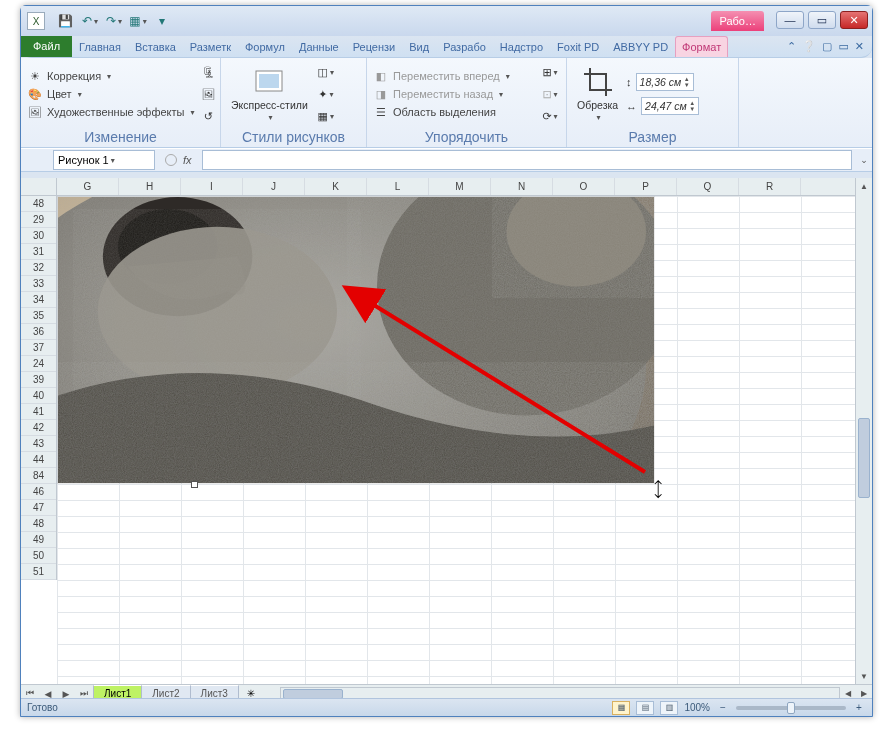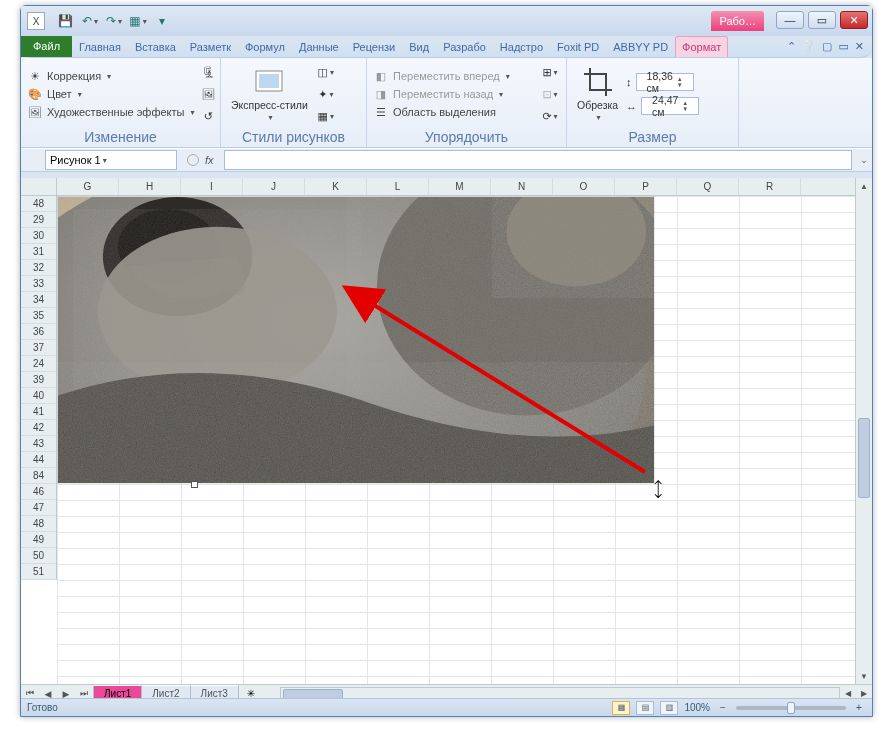--- a/index.html
+++ b/index.html
@@ -29,25 +29,25 @@
   .group-label { text-align:center; font-size:14px; color:#5a7bad; padding:1px 0 2px 0; }
   .big-btn { display:flex; flex-direction:column; align-items:center; gap:2px; padding:2px 4px; }
   .big-btn .ic { width:32px; height:32px; display:flex; align-items:center; justify-content:center; }
   .big-btn .lbl { font-size:10.5px; text-align:center; line-height:1.1; }
   .vstack { display:flex; flex-direction:column; gap:2px; }
   .vstack .row { display:flex; align-items:center; gap:4px; font-size:11px; color:#444; white-space:nowrap; }
   .row .ic { width:16px; height:16px; display:flex; align-items:center; justify-content:center; }
   .dd { font-size:8px; color:#555; margin-left:2px; }
   .mini-ic { width:20px; height:20px; display:flex; align-items:center; justify-content:center; border:1px solid transparent; }
   .size-row { display:flex; align-items:center; gap:4px; }
-  .size-input { width:58px; height:18px; background:#fff; border:1px solid #a8bdd6; display:flex; align-items:center; justify-content:space-between; padding:0 10px; font-size:10.5px; }
+  .size-input { width:58px; height:18px; background:#fff; border:1px solid #a8bdd6; display:flex; align-items:center; justify-content:space-between; padding:0 3px; font-size:10.5px;font-style:italic; }
   .spin { display:flex; flex-direction:column; font-size:6px; color:#555; line-height:6px; }
   
   .formula-bar { height: 24px; background:#e7eef8; border-top:1px solid #fff; border-bottom:1px solid #b7cde6; display:flex; align-items:center; font-size:11px; }
-  .name-box { width:132px; height:20px; margin-left:24px; background:#fff; border:1px solid #a8bdd6; display:flex; align-items:center; padding:0 4px; }
+  .name-box { width:102px; height:20px; margin-left:32px; background:#fff; border:1px solid #a8bdd6; display:flex; align-items:center; padding:0 4px; }
   .fx { margin:0 10px; color:#555; display:flex; align-items:center; gap:6px; }
   .fx .circ { width:12px; height:12px; border:1px solid #aaa; border-radius:50%; }
   .fml { flex:1; height:20px; background:#fff; border:1px solid #a8bdd6; margin-right:4px; }
   .fml-expand { width:16px; text-align:center; color:#555; font-size:9px; }
   
   .sheet-area { position:absolute; top:172px; left:0; right:0; bottom:32px; background:#fff; display:flex; }
   .rowhdrs { width:36px; background:#e7eef0; border-right:1px solid #c0c8d0; }
   .rowhdrs .rh { height:16px; font-size:10px; color:#444; text-align:center; border-bottom:1px solid #d6dce2; line-height:16px; }
   .grid-wrap { flex:1; position:relative; overflow:hidden; }
   .colhdrs { height:18px; background:#e7eef0; border-bottom:1px solid #c0c8d0; display:flex; }
@@ -66,21 +66,21 @@
   
   .arrow-svg { position:absolute; left:0; top:0; pointer-events:none; }
   
   .vscroll { width:17px; background:#e7eef0; border-left:1px solid #c0c8d0; position:relative; }
   .vscroll .arr { height:16px; display:flex; align-items:center; justify-content:center; font-size:8px; color:#555; }
   .vscroll .thumb { position:absolute; left:2px; right:2px; top:240px; height:80px; background:#c0cdde; border:1px solid #9ab2ce; border-radius:2px; }
   .vscroll .arr.bot { position:absolute; bottom:0; left:0; right:0; }
   
   .tabs-bar { position:absolute; left:0; right:0; bottom:14px; height:18px; background:#e7eef0; border-top:1px solid #c0c8d0; display:flex; align-items:center; font-size:10px; }
   .navbtn { width:18px; text-align:center; color:#555; font-size:9px; }
-  .sheet-tab { padding:2px 10px; border:1px solid #b0bccf; background:#ec4899; border-top-color:#fff; border-radius:0 0 3px 3px; margin-right:-1px; }
+  .sheet-tab { padding:2px 10px; border:1px solid #b0bccf; background:#bef264; border-top-color:#fff; border-radius:0 0 3px 3px; margin-right:-1px; }
   .sheet-tab.inactive { background:#e0e8f2; color:#555; }
   .newsheet { width:18px; height:14px; margin-left:4px; display:flex; align-items:center; justify-content:center; }
   .tabs-bar .hscroll-track { flex:1; margin-left:20px; height:14px; background:#e7eef0; border:1px solid #c0c8d0; position:relative; }
   .hscroll-thumb { position:absolute; left:2px; top:1px; bottom:1px; width:60px; background:#c0cdde; border:1px solid #9ab2ce; border-radius:2px; }
   .hbtn { width:16px; text-align:center; font-size:8px; color:#555; }
   
   .status-bar { position:absolute; left:0; right:0; bottom:0; height:18px; background:linear-gradient(#dbe5f1,#c8d8ea); border-top:1px solid #b0c4de; display:flex; align-items:center; font-size:10px; color:#3b5a7a; padding:0 6px; gap:6px; }
   .viewbtn { width:18px; height:14px; border:1px solid #a8bdd6; background:#eef4fa; display:flex; align-items:center; justify-content:center; font-size:8px; color:#456; }
   .viewbtn.active { background:#fff4cc; border-color:#d8b060; }
   .zoom-slider { width:110px; height:4px; background:#aab8c8; position:relative; border-radius:2px; }

